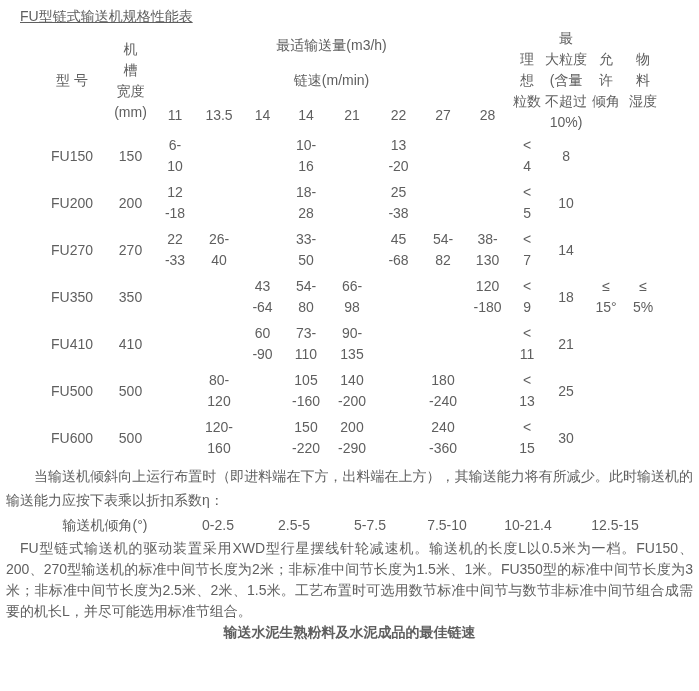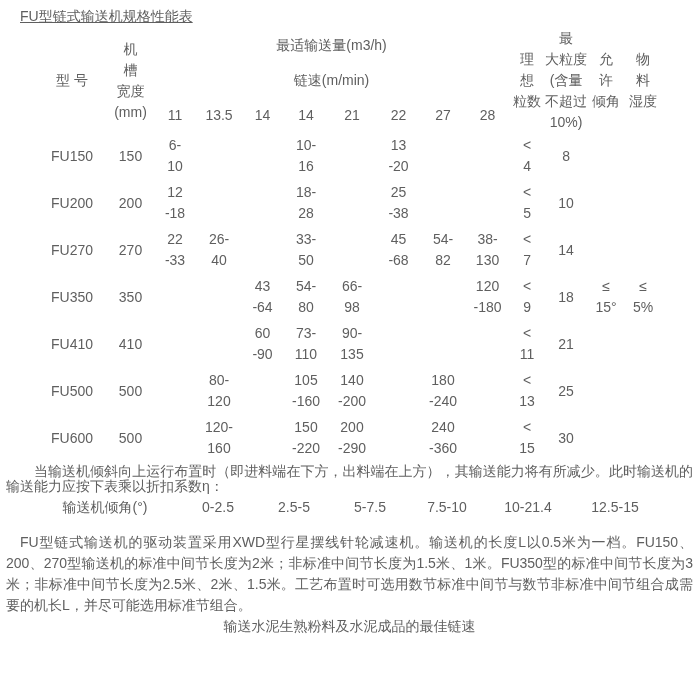--- a/index.html
+++ b/index.html
@@ -16,23 +16,23 @@
   .spec th,.spec td{
     font-weight:normal;padding:0;margin:0;
     vertical-align:middle;white-space:pre-line;overflow:hidden;
   }
   .spec tbody td{padding:2px 0 3px 0;}
   
   .discount{width:630px;margin:2px 0 0 30px;text-align:center;line-height:22px;}
   .discount td{padding:0;white-space:nowrap;overflow:hidden;margin-top:44px;}
   
   .para{margin:0;padding:0 6px;line-height:21px;text-align:justify;}
-  .para-lead{line-height:15px;margin-top:2px;text-indent:2em;}
-  .indent1{text-indent:1em;margin-top:14px;}
-  .center{text-align:center;text-indent:0;}
+  .para-lead{line-height:24px;margin-top:2px;text-indent:2em;}
+  .indent1{text-indent:1em;margin-top:2px;}
+  .center{text-align:center;text-indent:0;font-weight:bold;}
 </style>
 </head>
 <body>
 
 <div>
 
   <div class="title">FU型链式输送机规格性能表</div>
 
   <table class="spec">
     <colgroup>

